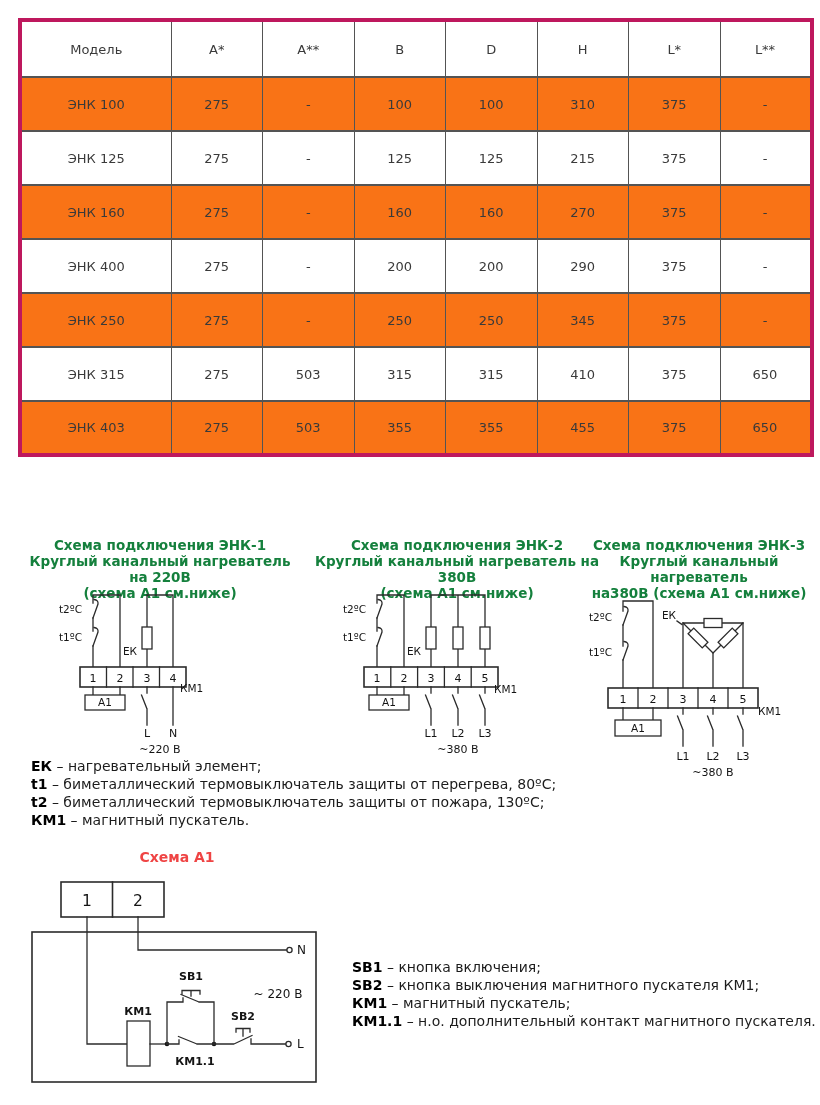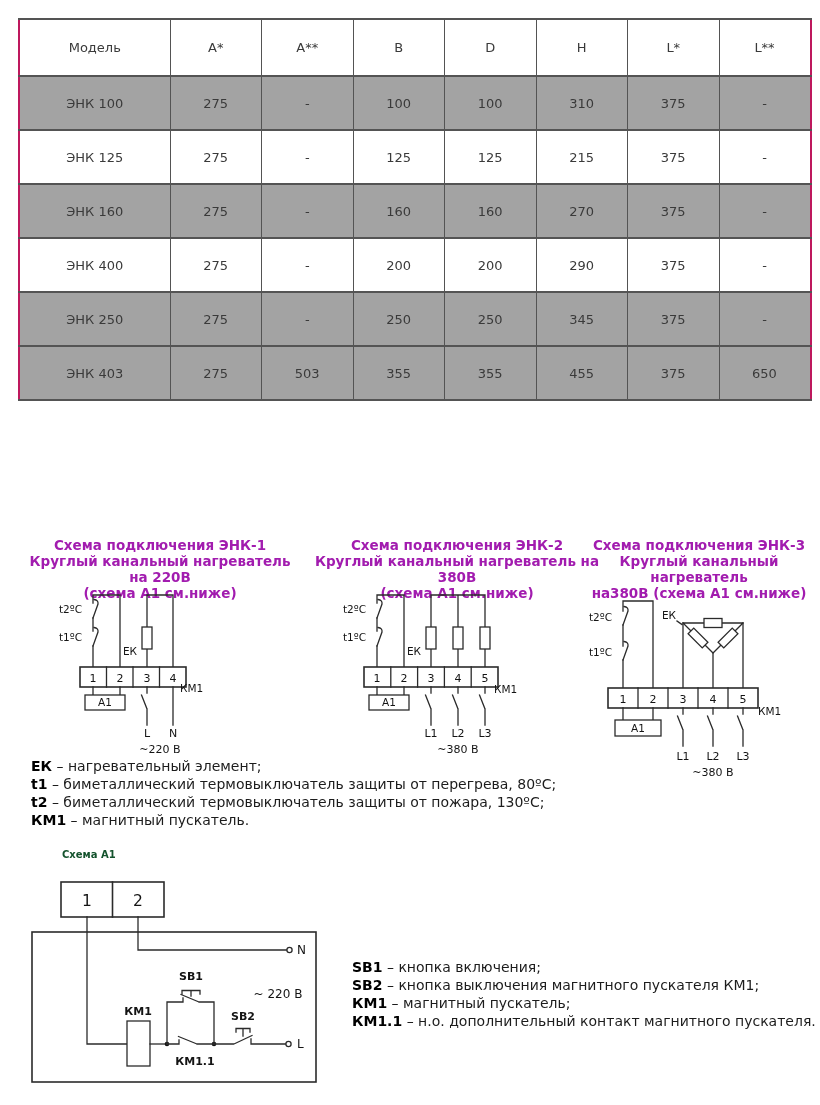--- a/index.html
+++ b/index.html
@@ -1,37 +1,37 @@
 <!DOCTYPE html>
 <html><head>
 <meta charset="utf-8">
 <style>
   html,body{margin:0;padding:0;background:#fff}
   .page{position:relative;width:820px;height:1105px;background:#fff;
         font-family:"DejaVu Sans","Liberation Sans",sans-serif;color:#222;overflow:hidden}
   .abs{position:absolute}
 
   
-  table.dims{border-collapse:collapse;table-layout:fixed;border:2px solid #be185d}
+  table.dims{border-collapse:collapse;table-layout:fixed;border:4px solid #be185d}
   .dims th,.dims td{border-left:1px solid #545454;border-right:1px solid #545454;
         border-top:2px solid #545454;border-bottom:2px solid #545454;
         text-align:center;vertical-align:middle;font-size:13px;font-weight:400;
         color:#3a3a3a;padding:0;overflow:hidden}
   .dims tr{height:54px}
   .dims tr.hdr{height:57px}
-  .dims tr.shade td{background:#a3a3a3}
+  .dims tr.shade td{background:#f97316}
 
   
   .dtitle{position:absolute;font-size:13.5px;font-weight:bold;line-height:16px;
-          text-align:center;color:#a21caf}
+          text-align:center;color:#15803d}
   .legend{position:absolute;font-size:14px;line-height:18px;color:#1c1c1c;white-space:nowrap}
   .legend b{color:#000}
   .wavy{text-decoration-style:wavy;text-decoration-color:#c63434;
         text-decoration-thickness:1px;text-underline-offset:2px}
-  .stitle{position:absolute;font-size:10px;font-weight:bold;color:#14532d;text-align:left}
+  .stitle{position:absolute;font-size:14px;font-weight:bold;color:#ef4444;text-align:center}
 
   
   svg.ckt{position:absolute;overflow:visible}
   .w{fill:none;stroke:#2b2b2b;stroke-width:1.3;stroke-linecap:square}
   .w2{fill:none;stroke:#2b2b2b;stroke-width:1.6;stroke-linecap:square}
   .box{fill:#fff;stroke:#2b2b2b;stroke-width:1.3}
   .box2{fill:#fff;stroke:#2b2b2b;stroke-width:1.6}
   svg text{fill:#141414}
   .t10{font-size:10.5px}.t11{font-size:11px}.t12{font-size:12px}.t15{font-size:15.5px}
   .b{font-weight:bold}
@@ -109,20 +109,30 @@
     <tr class="shade">
       <td>ЭНК 250</td>
       <td>275</td>
       <td>-</td>
       <td>250</td>
       <td>250</td>
       <td>345</td>
       <td>375</td>
       <td>-</td>
     </tr>
+    <tr>
+      <td>ЭНК 315</td>
+      <td>275</td>
+      <td>503</td>
+      <td>315</td>
+      <td>315</td>
+      <td>410</td>
+      <td>375</td>
+      <td>650</td>
+    </tr>
     <tr class="shade">
       <td>ЭНК 403</td>
       <td>275</td>
       <td>503</td>
       <td>355</td>
       <td>355</td>
       <td>455</td>
       <td>375</td>
       <td>650</td>
     </tr>

